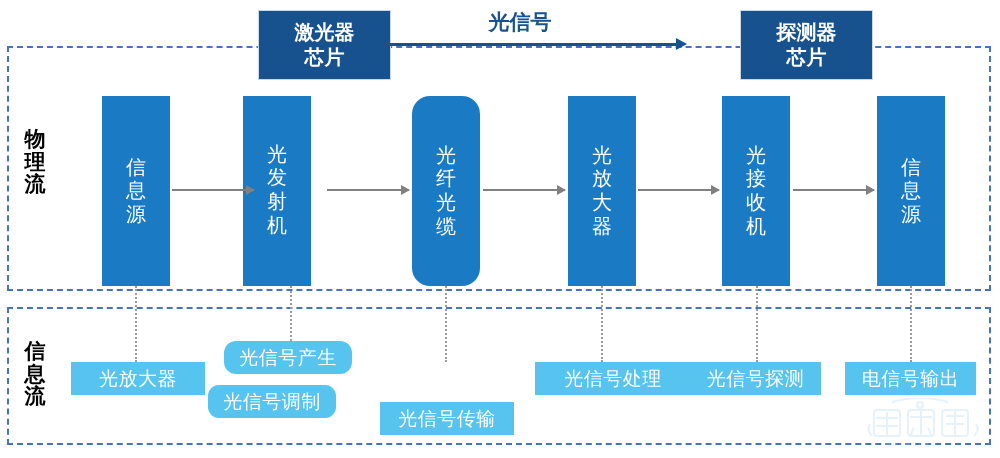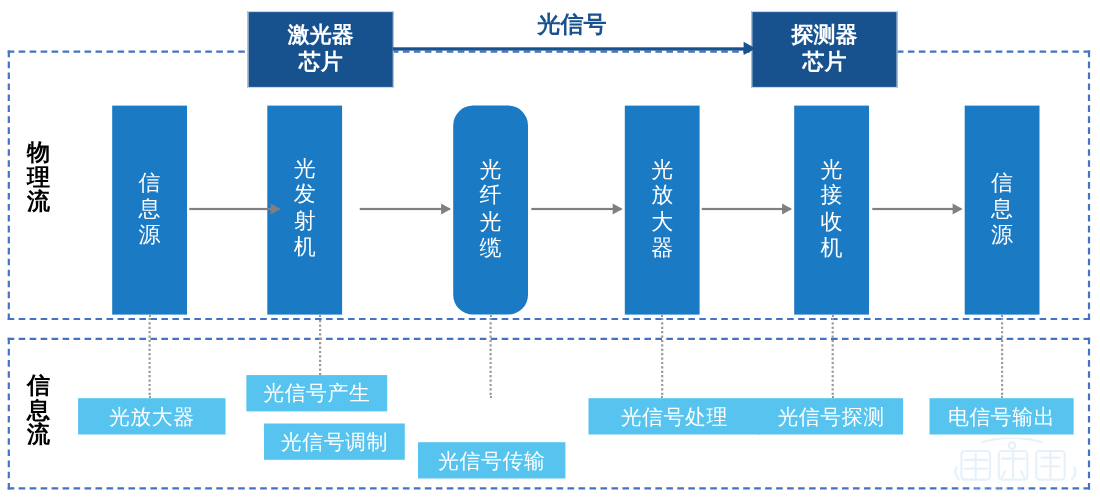--- a/index.html
+++ b/index.html
@@ -77,23 +77,24 @@
     border: 1px solid #c9d9ea;
     box-sizing: border-box;
     color: #ffffff;
     font-size: 20px;
     font-weight: bold;
     line-height: 1.25;
     display: flex;
     align-items: center;
     justify-content: center;
     text-align: center;
+    margin-left: 33px;
   }
   #laser-chip    { left: 225px; }
-  #detector-chip { left: 683px; }
+  #detector-chip { left: 707px; }
 
   
   #optical-line {
     position: absolute;
     left: 357px;
     top: 43px;
     width: 324px;
     height: 3px;
     background: #17528f;
   }
@@ -230,24 +231,24 @@
       <div class="connector short" style="left: 290px;"></div>
       <div class="connector" style="left: 445px;"></div>
       <div class="connector" style="left: 601px;"></div>
       <div class="connector" style="left: 756px;"></div>
       <div class="connector" style="left: 910px;"></div>
     </div>
   <div id="tag-layer">
       <div class="tag" style="left: 71px; top: 362px; width: 134px;">
         <span>光放大器</span>
       </div>
-      <div class="tag" style="left: 224px; top: 341px; width: 128px;">
+      <div class="tag" style="left: 224px; top: 341px; width: 128px; border-radius: 12px;">
         <span>光信号产生</span>
       </div>
-      <div class="tag" style="left: 240px; top: 385px; width: 128px;">
+      <div class="tag" style="left: 208px; top: 385px; width: 128px; border-radius: 11px;">
         <span>光信号调制</span>
       </div>
       <div class="tag" style="left: 380px; top: 362px; width: 134px; margin-top: 40px;">
         <span>光信号传输</span>
       </div>
       <div class="tag" style="left: 535px; top: 362px; width: 156px;">
         <span>光信号处理</span>
       </div>
       <div class="tag" style="left: 690px; top: 362px; width: 131px; text-align: center;">
         <span>光信号探测</span>

